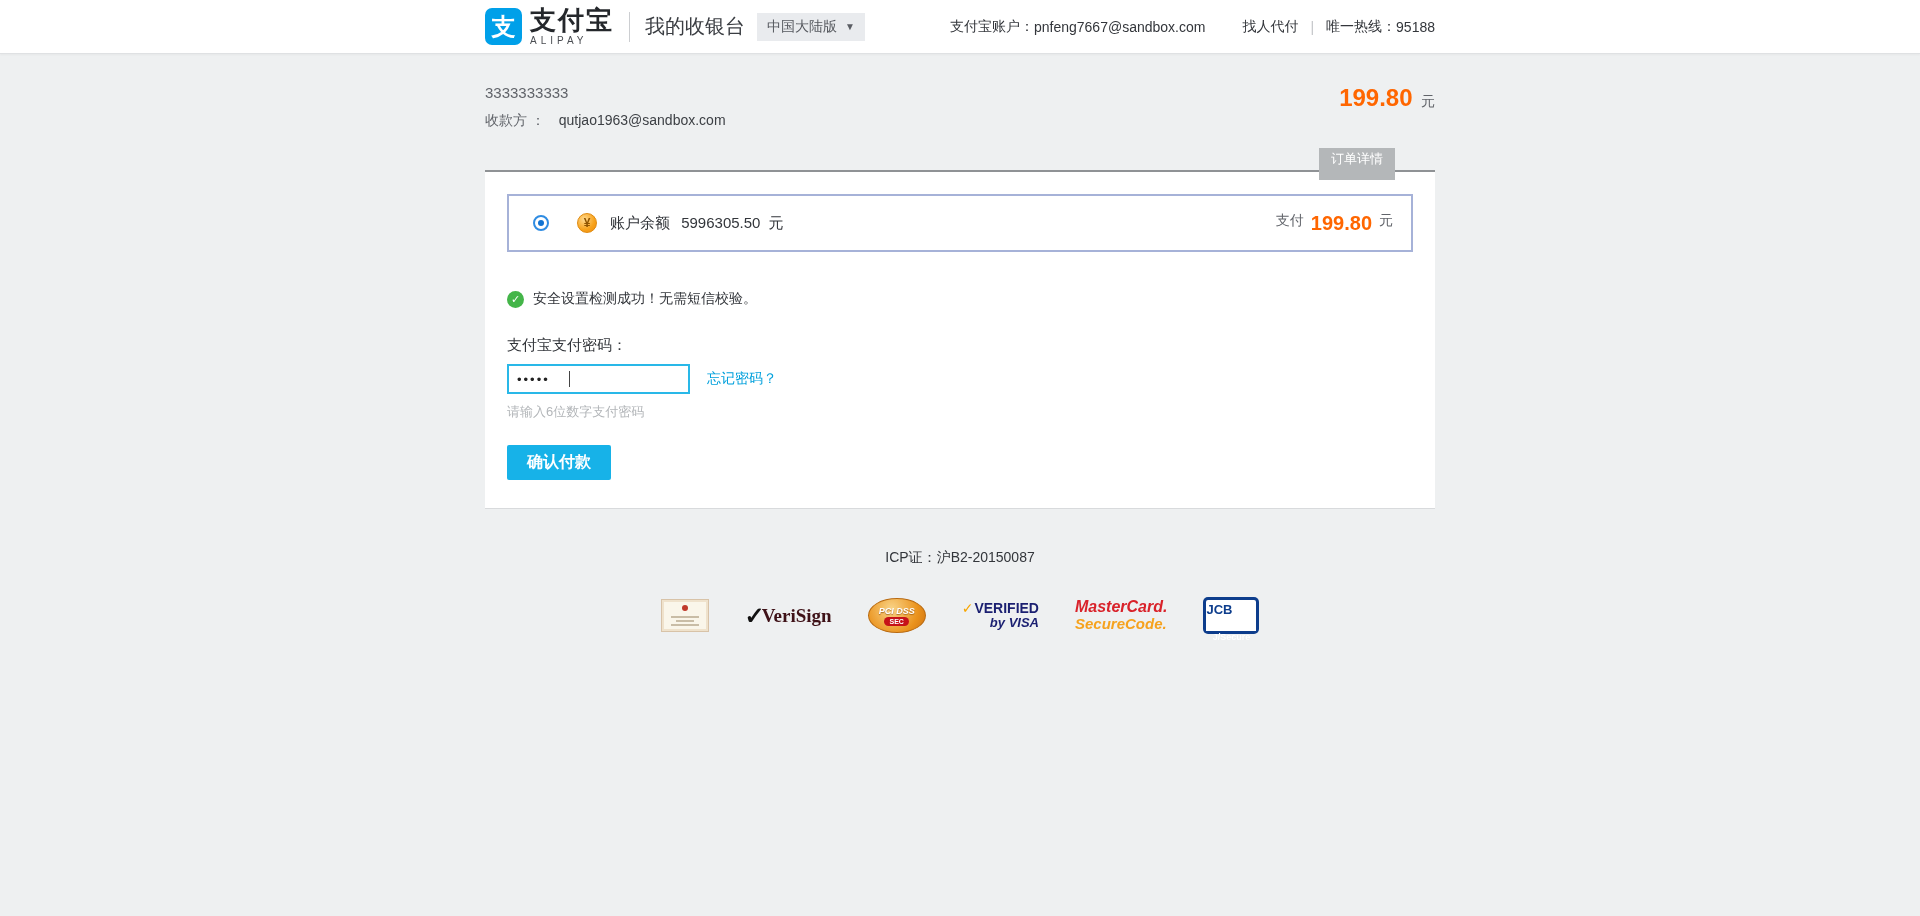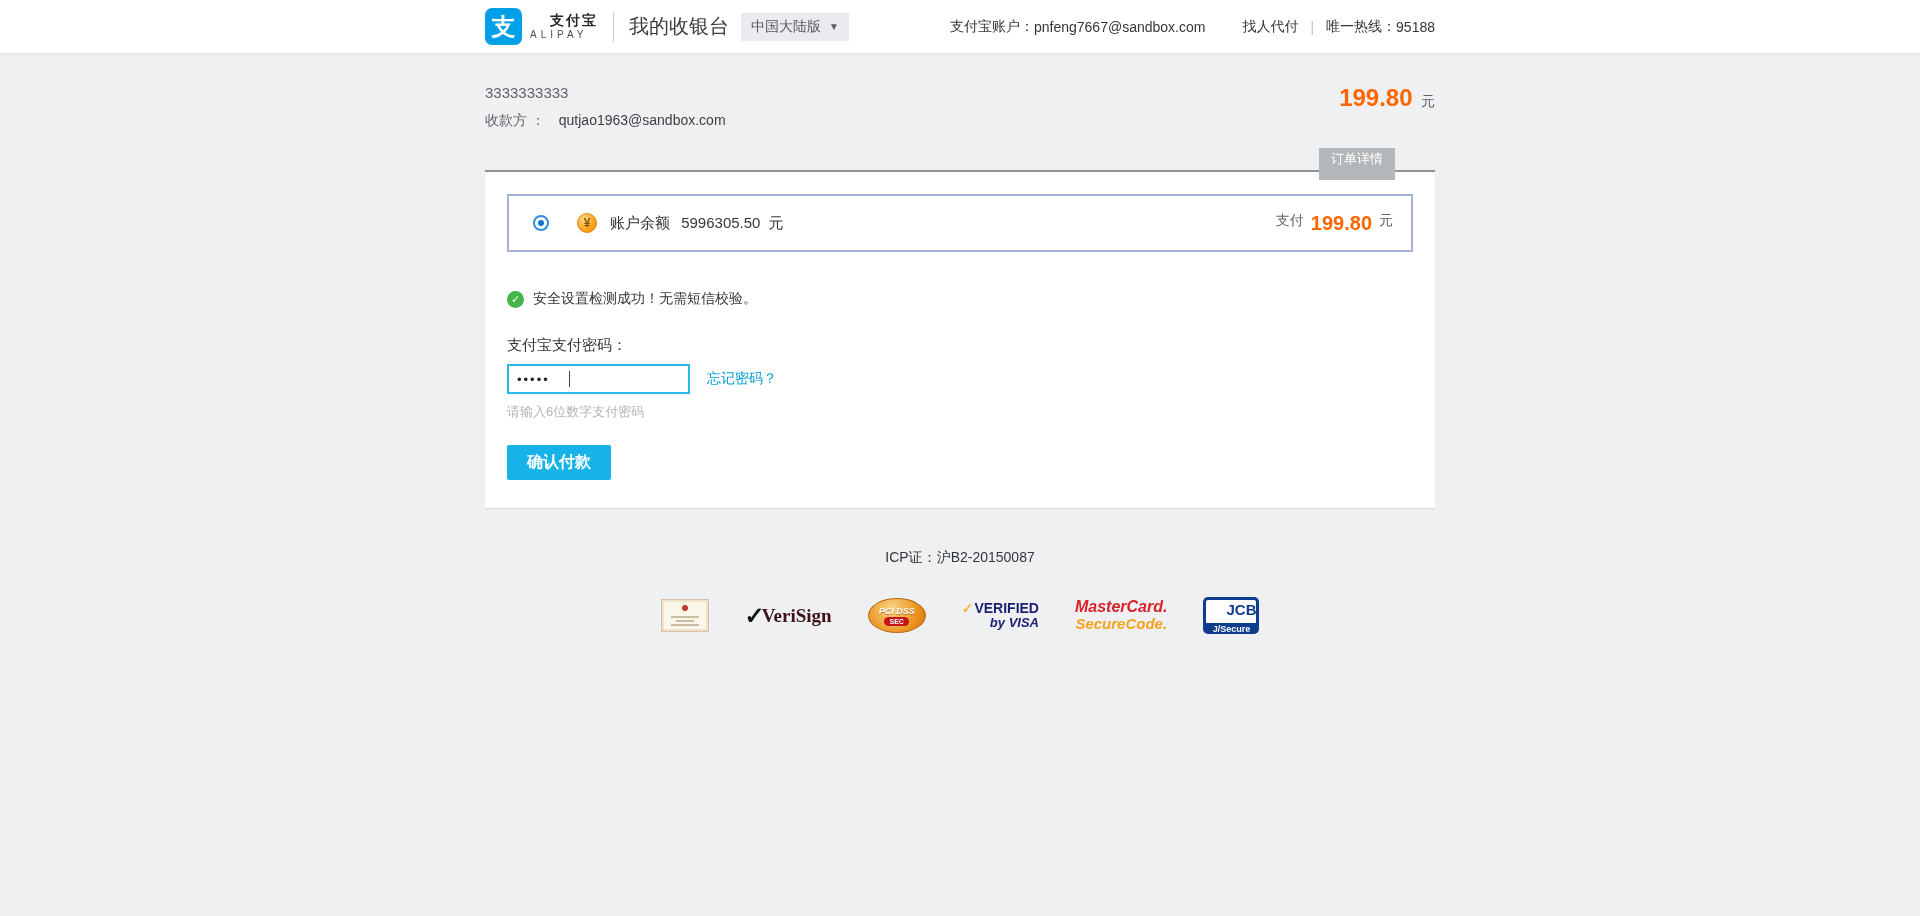--- a/index.html
+++ b/index.html
@@ -5,21 +5,21 @@
   * { margin:0; padding:0; box-sizing:border-box; }
   body { font-family:"Liberation Sans","DejaVu Sans",sans-serif; }
   .page { width:1920px; height:916px; background:#eef0f1; overflow:hidden; }
 
   
   .header { height:54px; background:#fff; border-bottom:1px solid #dfe1e3; box-shadow:0 1px 2px rgba(0,0,0,.04); }
   .header-inner { width:950px; margin:0 auto; height:100%; display:flex; align-items:center; justify-content:space-between; }
   .brand { display:flex; align-items:center; }
   .logo { width:37px; height:37px; border-radius:7px; background:#00a0e9; color:#fff; font-size:24px; font-weight:bold; display:flex; align-items:center; justify-content:center; }
   .brand-text { margin-left:8px; line-height:1; }
-  .brand-cn { font-size:14px; font-weight:bold; color:#24272b; letter-spacing:2px;margin-left:20px; }
+  .brand-cn { font-size:26px; font-weight:bold; color:#24272b; letter-spacing:2px; }
   .brand-en { font-size:10px; color:#4a4d52; letter-spacing:4px; margin-top:3px; }
   .v-divider { width:1px; height:30px; background:#ccced1; margin:0 15px; }
   .page-title { font-size:20px; color:#3a3d42; }
   .region { margin-left:12px; background:#e9ebee; color:#55585e; font-size:14px; height:28px; padding:0 10px; display:flex; align-items:center; cursor:pointer; }
   .region .caret { font-size:10px; color:#5a5d63; margin-left:8px; }
   .header-right { display:flex; align-items:center; font-size:14px; color:#33363b; }
   .header-right .sep { color:#c3c5c8; margin:0 12px; }
   .acct-gap { margin-left:37px; }
 
   
@@ -76,26 +76,26 @@
 
   .pci { width:58px; height:35px; border-radius:50%; background:radial-gradient(circle at 40% 30%, #f9d488, #ea921c 65%, #cf7312); border:1px solid #b96a10; display:flex; flex-direction:column; align-items:center; justify-content:center; color:#fff; }
   .pci-text { font-size:9px; font-style:italic; font-weight:bold; text-shadow:0 1px 1px rgba(120,60,0,.6); }
   .pci-badge { margin-top:1px; background:#c61218; color:#fff; font-size:7px; font-weight:bold; padding:0 5px; border-radius:6px; line-height:9px; }
 
   .vbv { color:#1a1f71; text-align:right; line-height:1.1; }
   .vbv1 { font-size:14px; font-weight:800; display:flex; align-items:center; }
   .vbv-check { color:#f7a600; font-size:14px; font-weight:bold; margin-right:1px; }
   .vbv2 { font-size:13px; font-style:italic; font-weight:800; }
 
-  .mc { text-align:center; line-height:1.05; font-style:italic; }
+  .mc { text-align:left; line-height:1.05; font-style:italic; }
   .mc-line1 { color:#d9222a; font-size:16px; font-weight:bold; }
   .mc-line2 { color:#f6a21d; font-size:15px; font-weight:bold; }
 
   .jcb { width:56px; height:37px; background:#0d3d8c; border-radius:5px; padding:3px; }
-  .jcb-top { background:#fff; border-radius:2px 2px 0 0; height:23px; line-height:19px; color:#0d3d8c; font-weight:bold; font-size:15px; text-align:right; }
+  .jcb-top { background:#fff; border-radius:2px 2px 0 0; height:31px; line-height:19px; color:#0d3d8c; font-weight:bold; font-size:13px; text-align:left; }
   .jcb-bottom { height:12px; line-height:12px; color:#fff; font-size:9px; font-weight:bold; text-align:center; }
 </style>
 </head>
 <body>
 
 <div class="page">
 
   <div class="header">
     <div class="header-inner">
       <div class="brand">

